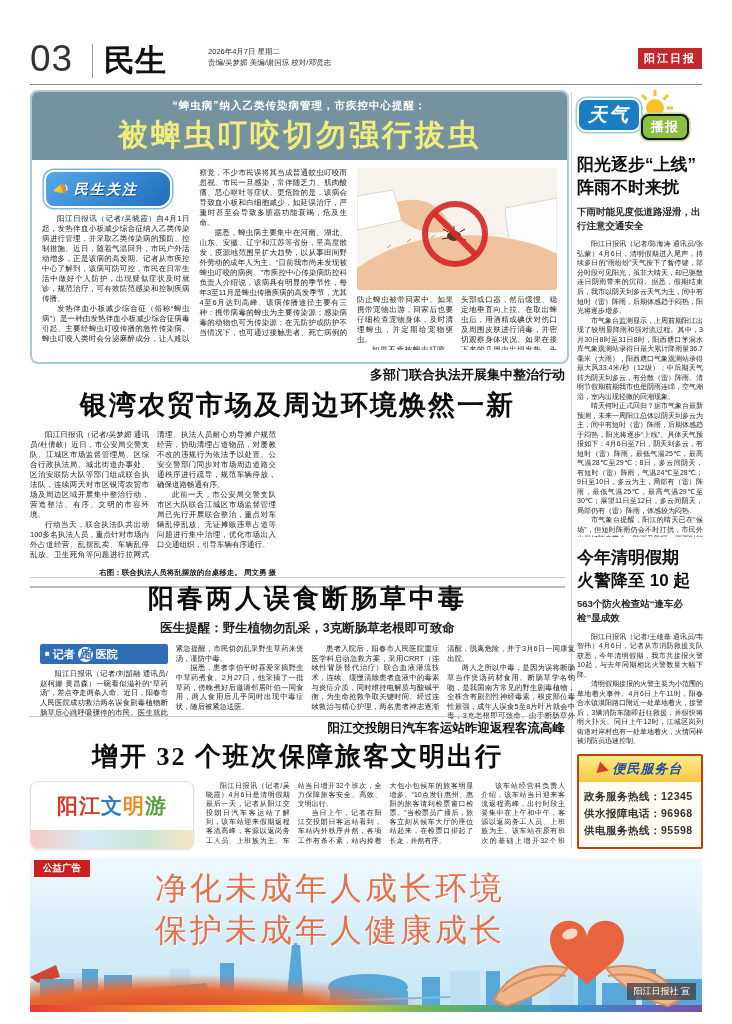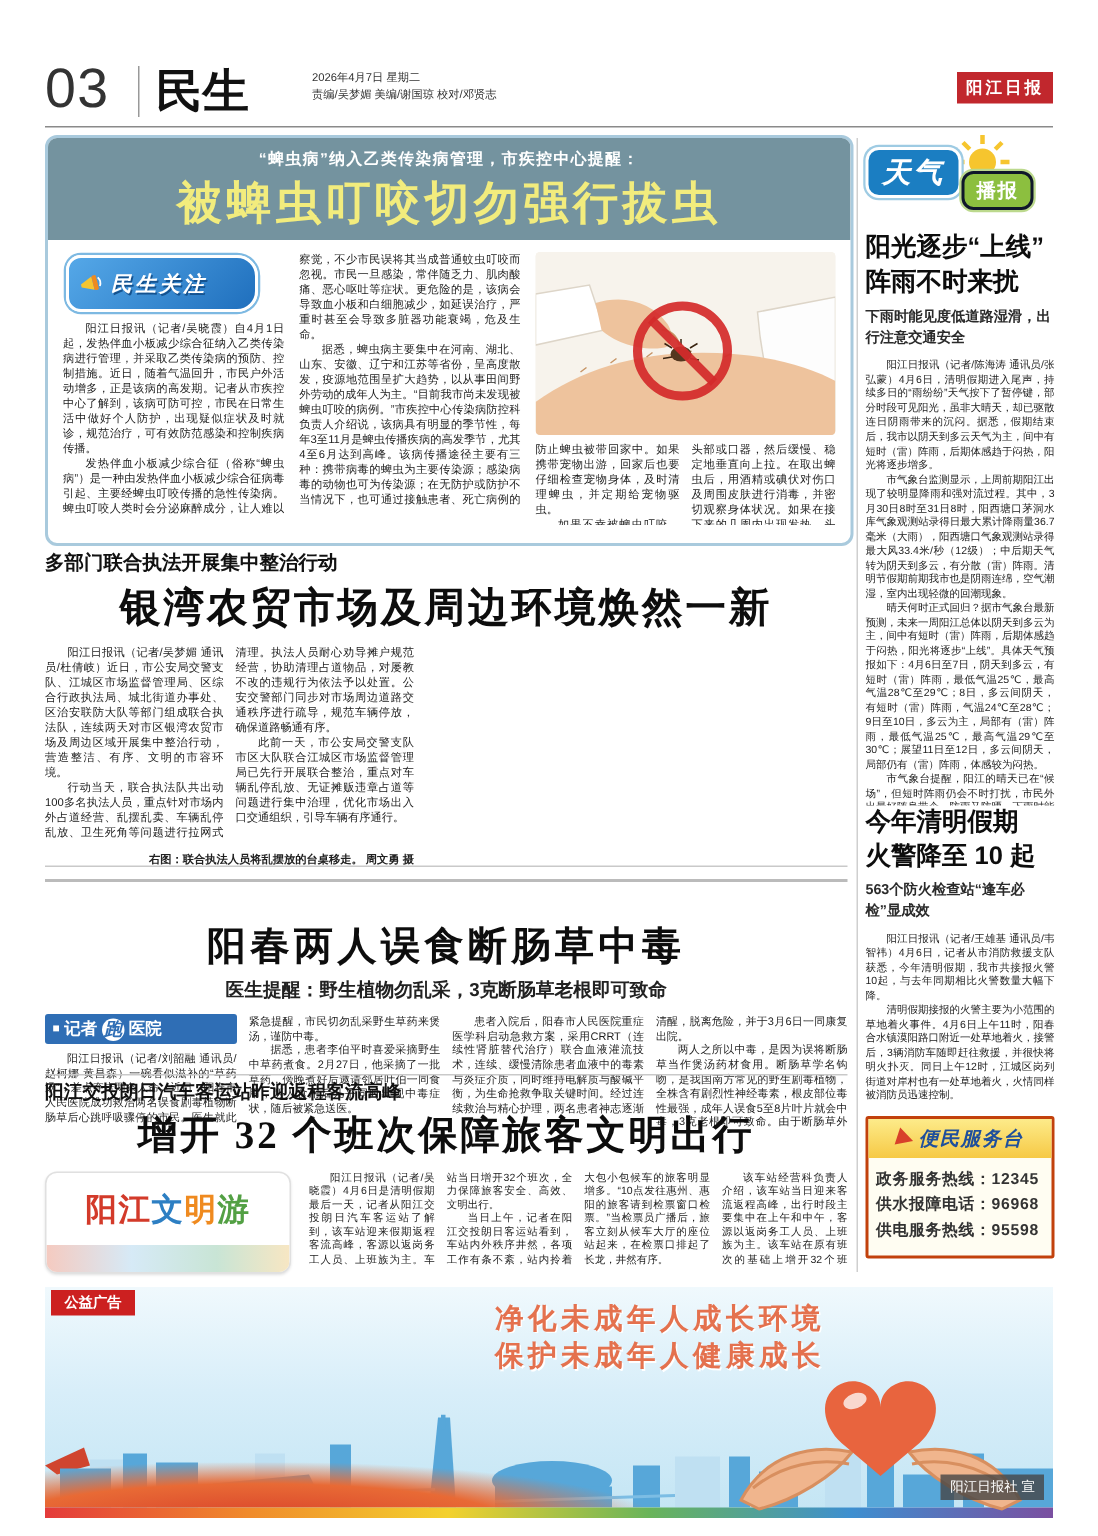--- a/index.html
+++ b/index.html
@@ -17,21 +17,21 @@
   .masthead { position:absolute; right:0; top:6px; background:#c1272d; color:#fff;
     font-size:11px; font-weight:bold; padding:3px 6px; letter-spacing:2px;
     font-family:"Liberation Serif",serif; }
   .hrule { position:absolute; left:30px; top:84px; width:672px; border-top:1px solid #8a8a8a; }
   .vdiv  { position:absolute; left:571px; top:92px; height:756px; border-left:1px solid #cfcfcf; }
   .hr-main { position:absolute; left:30px; width:535px; border-top:1px solid #c9c9c9; }
 
   
   .bodytext { text-align:justify; color:#1d1d1d; }
   .bodytext p { margin:0; text-indent:2em; }
-  .kick { text-align:left; font-weight:bold; color:#111; }
+  .kick { text-align:right; font-weight:bold; color:#111; }
   .bighead { text-align:center; font-weight:bold; color:#0d0d0d;
     font-family:"Liberation Serif","DejaVu Serif",serif; }
 
   
   .tick-box { position:absolute; left:30px; top:90px; width:535px; height:270px;
     border:2px solid #a9cadd; border-radius:8px; overflow:hidden; background:#fff; }
   .tick-band { height:68px; background:#74939f; text-align:center; }
   .tick-kicker { padding-top:7px; font-size:10.5px; font-weight:bold; color:#ffffff; letter-spacing:1px; }
   .tick-title { margin-top:2px; font-size:30px; font-weight:bold; color:#f2ec7d; letter-spacing:3px; }
   .tick-body { display:flex; gap:10px; padding:8px 10px; height:182px; }
@@ -49,21 +49,21 @@
   .market { position:absolute; left:30px; top:366px; width:535px; }
   .kicker1 { font-size:13px; }
   .headline1 { font-size:27px; letter-spacing:2px; margin-top:3px; }
   .market-row { display:flex; gap:8px; margin-top:7px; height:150px;flex-direction:column; }
   .market-text { width:246px; position:relative; }
   .market-cols { height:136px; column-count:2; column-gap:8px; font-size:7.5px; line-height:1.33; overflow:hidden; }
   .caption { font-size:7.5px; font-weight:bold; text-align:right; margin-top:2px; }
   .market-photo { flex:1; border:1px solid #bbb; overflow:hidden; }
 
   
-  .poison { position:absolute; left:30px; top:581px; width:535px;margin-top:32px; }
+  .poison { position:absolute; left:40px; top:581px; width:535px; }
   .headline2 { font-size:26px; letter-spacing:3px; }
   .sub2 { text-align:center; font-size:12.5px; font-weight:bold; margin-top:4px; }
   .poison-body { margin-top:7px; height:80px; column-count:4; column-gap:8px;
     font-size:7.3px; line-height:1.32; overflow:hidden; }
   .badge-hosp { display:flex; align-items:center; gap:3px; background:#2f6eb5; border-radius:2px;
     height:20px; padding:0 5px; margin-bottom:5px; }
   .bh-sq { color:#fff; font-size:8px; }
   .bh-t { color:#fff; font-weight:bold; font-size:11px; }
   .bh-run { background:#fff; color:#2f6eb5; font-weight:bold; font-style:italic; font-size:12px;
     border-radius:50%; width:15px; height:15px; line-height:15px; text-align:center; }
@@ -88,39 +88,39 @@
   .wx-t { position:absolute; left:0; top:10px; background:#1b7ec2; color:#fff; font-weight:bold;
     font-style:italic; font-size:19px; padding:2px 9px; border-radius:9px; border:2px solid #fff;
     box-shadow:0 0 0 1.5px #9ecbe3; letter-spacing:2px; }
   .wx-b { position:absolute; left:64px; top:26px; background:#8cbf3f; color:#fff; font-weight:bold;
     font-size:13px; padding:2px 8px; border-radius:8px; border:2px solid #0f172a;
     box-shadow:0 0 0 1.5px #bcd98d; letter-spacing:1px; }
   .wx-head { margin-top:8px; font-size:17px; font-weight:bold; line-height:1.35; color:#0d0d0d; }
   .wx-sub { margin-top:5px; font-size:9.5px; font-weight:bold; color:#2b2b2b; line-height:1.45; }
   .side-body { margin-top:7px; font-size:7px; line-height:1.36; text-align:justify; overflow:hidden; }
   .wx-body { height:298px; }
-  .fire-head { margin-top:0; font-size:17px; font-weight:bold; line-height:1.35; color:#0d0d0d; }
+  .fire-head { margin-top:10px; font-size:17px; font-weight:bold; line-height:1.35; color:#0d0d0d; }
   .fire-sub { margin-top:4px; font-size:9.5px; font-weight:bold; color:#2b2b2b; line-height:1.45; }
   .fire-body { height:112px; }
   .service-box { margin-top:10px; border:2px solid #c2410c; background:#fffdf2; border-radius:2px; }
   .service-head { height:26px; background:linear-gradient(180deg,#fdeB8a,#f6c945);
     display:flex; align-items:center; justify-content:center; gap:4px; }
   .sv-arrow { width:0; height:0; border-top:6px solid transparent; border-bottom:6px solid transparent;
     border-left:11px solid #d8402a; transform:rotate(18deg); }
   .service-title { color:#1f4f9c; font-weight:bold; font-style:italic; font-size:13px; letter-spacing:1px; }
   .service-rows { padding:6px 5px 7px; }
   .service-rows div { font-size:10.5px; font-weight:bold; color:#333; line-height:1.65; letter-spacing:.5px; }
 
   
   .banner { position:absolute; left:30px; top:858px; width:672px; height:154px; overflow:hidden;
     background:linear-gradient(180deg,#f0f9fd 0%,#d8eef9 45%,#c3e5f4 100%); }
   .banner-tag { position:absolute; left:4px; top:2px; background:#cc2020; color:#fff;
     font-size:9.5px; font-weight:bold; padding:2px 9px; z-index:5; }
-  .banner-title { position:absolute; left:80px; top:10px; width:440px; text-align:right;
-    color:#e4714e; font-weight:bold; font-size:19px; line-height:1.3; letter-spacing:3px;
+  .banner-title { position:absolute; left:80px; top:10px; width:440px; text-align:center;
+    color:#e4714e; font-weight:normal; font-size:32px; line-height:1.3; letter-spacing:3px;
     text-shadow:1px 1px 0 #ffffff; z-index:4; }
   .skyline { position:absolute; left:0; bottom:7px; width:100%; height:62px; z-index:2; }
   .ground-wave { position:absolute; left:0; bottom:7px; width:60%; height:30px; z-index:3;
     background:radial-gradient(ellipse at 35% 130%, #d8402a 0%, #e86a35 45%, rgba(232,106,53,0) 72%); }
   .rainbow { position:absolute; left:0; bottom:0; width:100%; height:7px; z-index:4;
     background:linear-gradient(90deg,#e43b3b,#f08a2c,#f3d12e,#69b45a,#3e8fd0,#7a4fa0); }
   .hands { position:absolute; right:20px; bottom:4px; z-index:5; }
   .banner-credit { position:absolute; right:6px; bottom:12px; z-index:6;
     background:rgba(70,70,70,.8); color:#fff; font-size:9px; padding:2px 6px; }
 </style>

